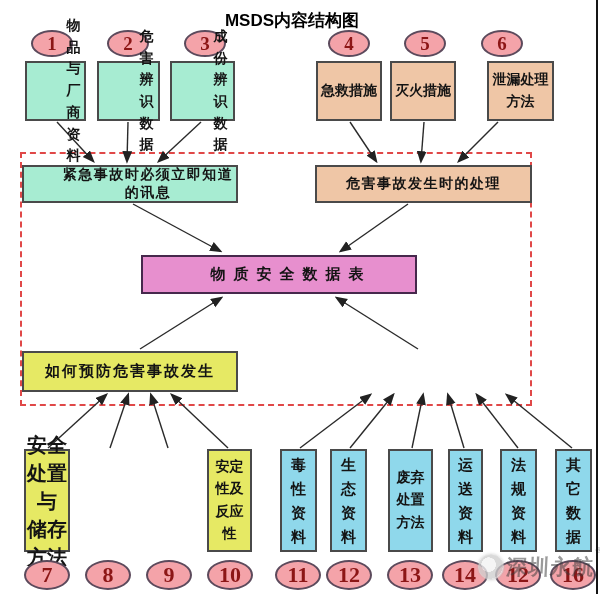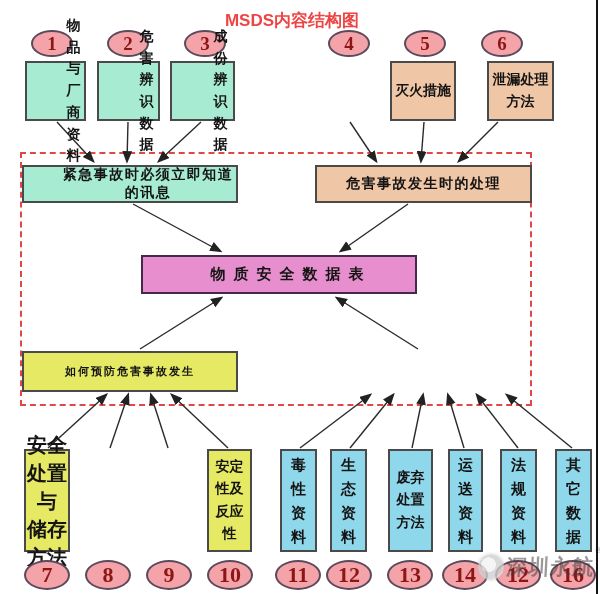--- a/index.html
+++ b/index.html
@@ -3,21 +3,21 @@
 <meta charset="utf-8">
 <style>
   html,body{margin:0;padding:0;background:#fff;}
   .stage{
     position:relative;width:600px;height:594px;background:#ffffff;
     font-family:"Liberation Serif","DejaVu Serif",serif;
     overflow:hidden;
   }
   .title{
     position:absolute;top:9px;left:292px;transform:translateX(-50%);
-    font-size:17px;font-weight:bold;color:#ef4444;white-space:nowrap;
+    font-size:17px;font-weight:bold;color:#000000;white-space:nowrap;
     font-family:"Liberation Sans","DejaVu Sans",sans-serif;
   }
   .oval{
     position:absolute;width:42px;height:27px;border-radius:50%;
     background:#f4a3a9;border:2px solid #5c4a5c;
     display:flex;align-items:center;justify-content:center;
     font-weight:bold;color:#8c1616;font-size:19px;line-height:1;
     box-sizing:border-box;
   }
   .oval.big{width:46px;height:30px;font-size:22px;}
@@ -27,21 +27,21 @@
     font-weight:bold;color:#141414;white-space:pre-line;
   }
   .mint{background:#a7ecd2;padding-left:36px;}
   .salmon{background:#efc6a6;}
   .yellow{background:#e6e964;}
   .blue{background:#8fd8eb;}
   .pink{background:#e78fce;border-color:#46284c;}
   .topbox{font-size:14px;line-height:1.55;}
   .midbox{font-size:14px;letter-spacing:1.5px;}
   .centerbox{font-size:15px;letter-spacing:8px;padding-left:24px;}
-  .lowerleft{font-size:11px;letter-spacing:2px;}
+  .lowerleft{font-size:15px;letter-spacing:2px;}
   .lowerright{font-size:14px;letter-spacing:6px;padding-left:6px;}
   .vbox{font-size:15px;line-height:1.6;}
   .vbox5{font-size:20px;line-height:1.4;}
   .vbox3{font-size:14px;line-height:1.6;}
   .dashed-frame{
     position:absolute;left:20px;top:152px;width:512px;height:254px;
     border:2px dashed #e04848;box-sizing:border-box;pointer-events:none;
   }
   .arrows{position:absolute;left:0;top:0;}
   .edge-line{position:absolute;left:596px;top:0;width:2px;height:594px;background:#151515;}
@@ -106,20 +106,21 @@
   <div class="oval" style="left:328px;top:30px">4</div>
   <div class="oval" style="left:404px;top:30px">5</div>
   <div class="oval" style="left:481px;top:30px">6</div>
 
   <div class="box mint topbox" style="left:25px;top:61px;width:61px;height:60px">物品与厂
 商资料</div>
   <div class="box mint topbox" style="left:97px;top:61px;width:63px;height:60px">危害辨识
 数据</div>
   <div class="box mint topbox" style="left:170px;top:61px;width:65px;height:60px">成份辨识
 数据</div>
+  <div class="box salmon topbox" style="left:316px;top:61px;width:66px;height:60px">急救措施</div>
   <div class="box salmon topbox" style="left:390px;top:61px;width:66px;height:60px">灭火措施</div>
   <div class="box salmon topbox" style="left:487px;top:61px;width:67px;height:60px">泄漏处理
 方法</div>
 
   <div class="box mint midbox" style="left:22px;top:165px;width:216px;height:38px">紧急事故时必须立即知道的讯息</div>
   <div class="box salmon midbox" style="left:315px;top:165px;width:217px;height:38px">危害事故发生时的处理</div>
 
   <div class="box pink centerbox" style="left:141px;top:255px;width:276px;height:39px">物质安全数据表</div>
 
   <div class="box yellow lowerleft" style="left:22px;top:351px;width:216px;height:41px">如何预防危害事故发生</div>

